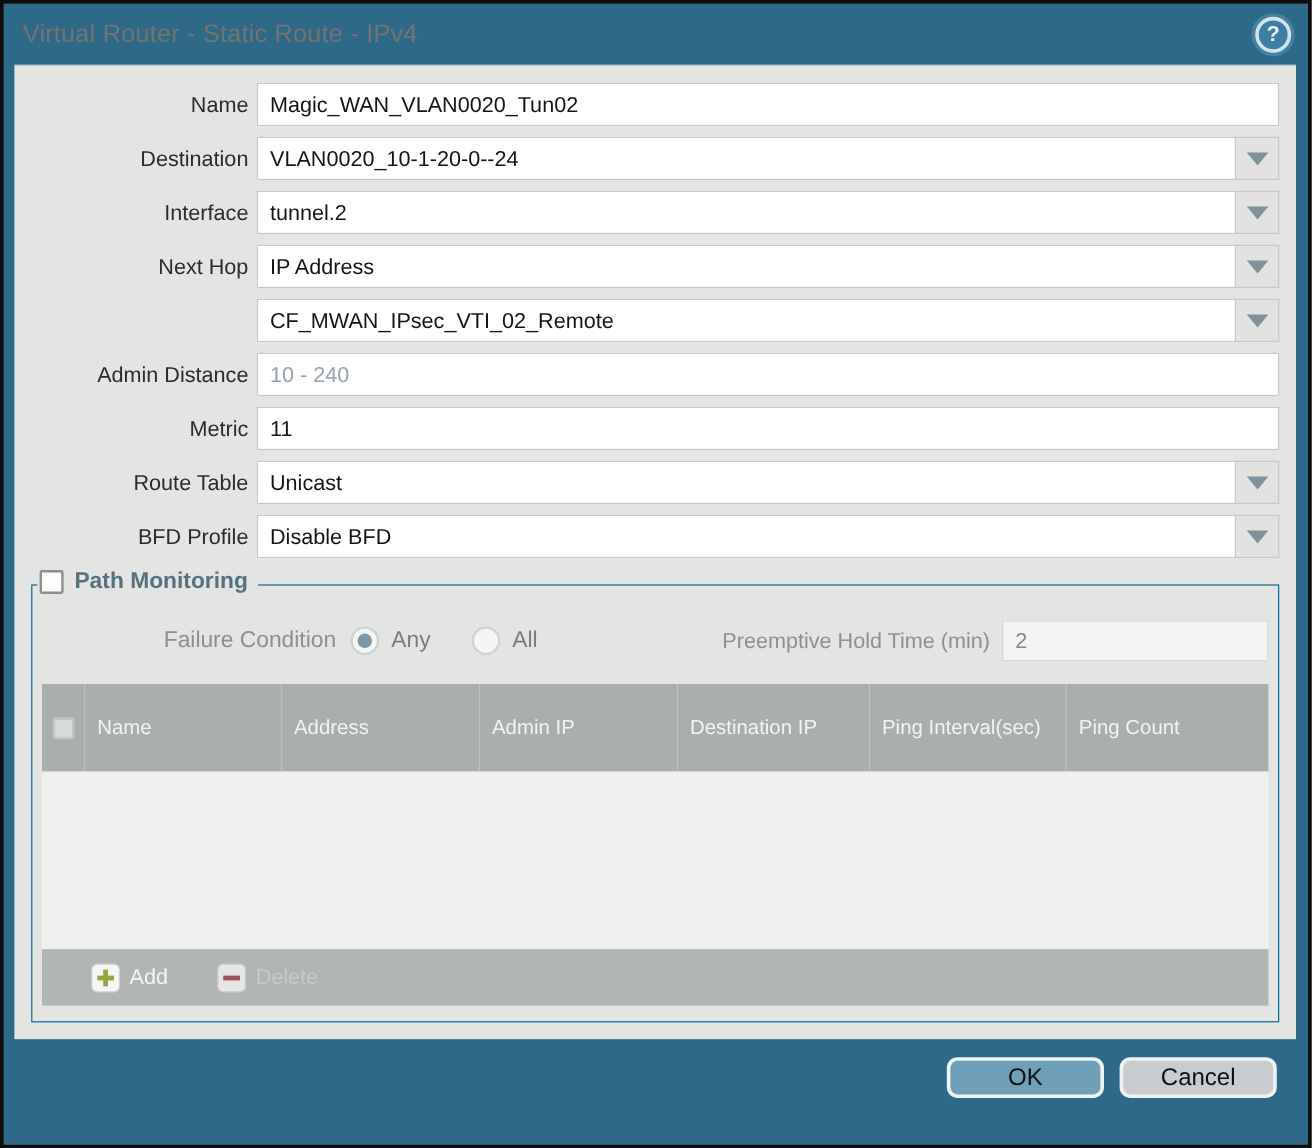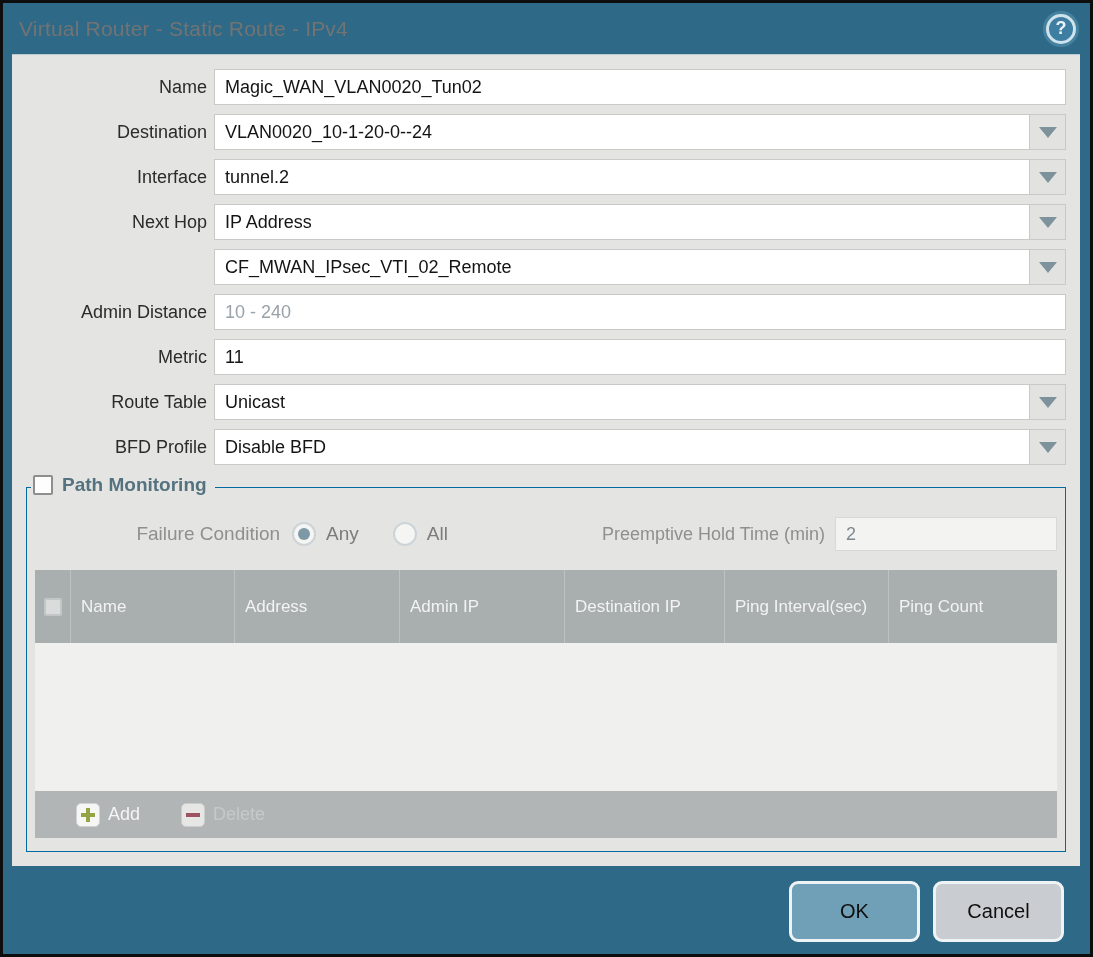--- a/index.html
+++ b/index.html
@@ -243,21 +243,21 @@
   
   .footer-btns {
     position: absolute;
     top: 881px;
     right: 29px;
     display: flex;
     gap: 13px;
   }
   .btn {
     width: 131px;
-    height: 61px;
+    height: 34px;
     border-radius: 9px;
     border: 3px solid #eef3f5;
     font-family: "Liberation Sans", "DejaVu Sans", sans-serif;
     font-size: 20px;
     color: #101010;
     display: flex; align-items: center; justify-content: center;
     cursor: pointer;
   }
   .btn-ok { background: #6fa0b8; }
   .btn-cancel { background: #c9ccd0; }

